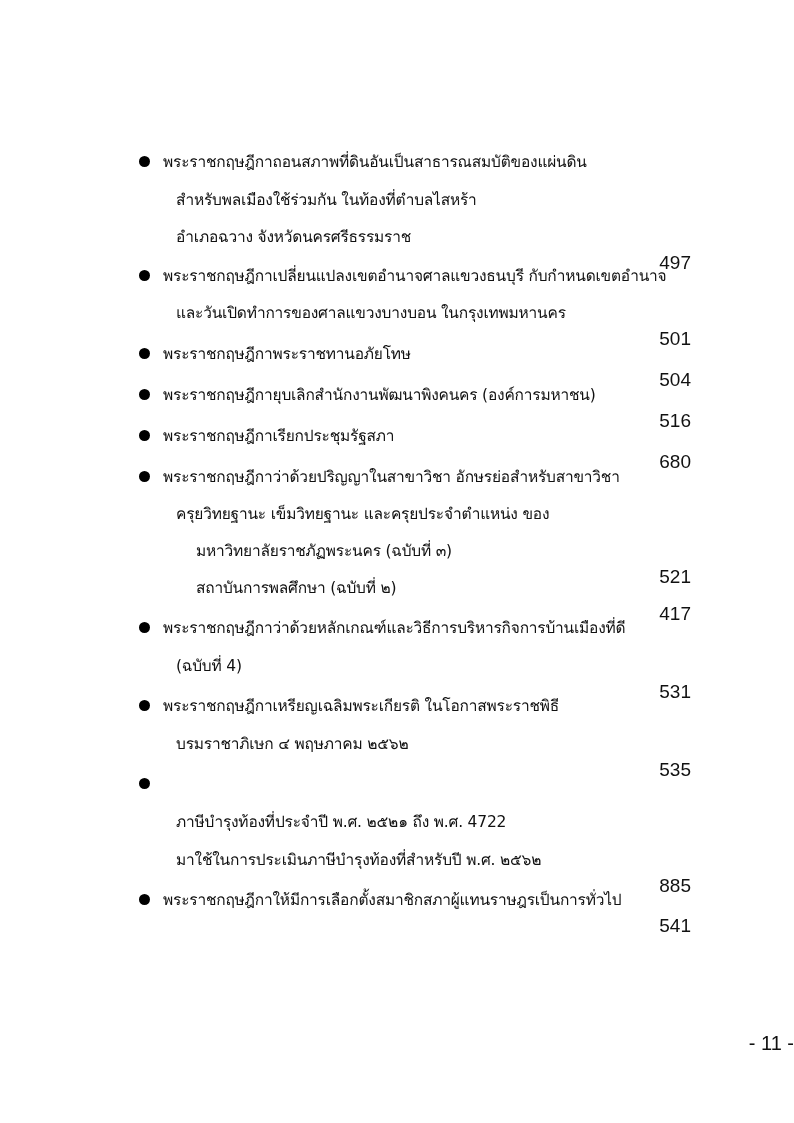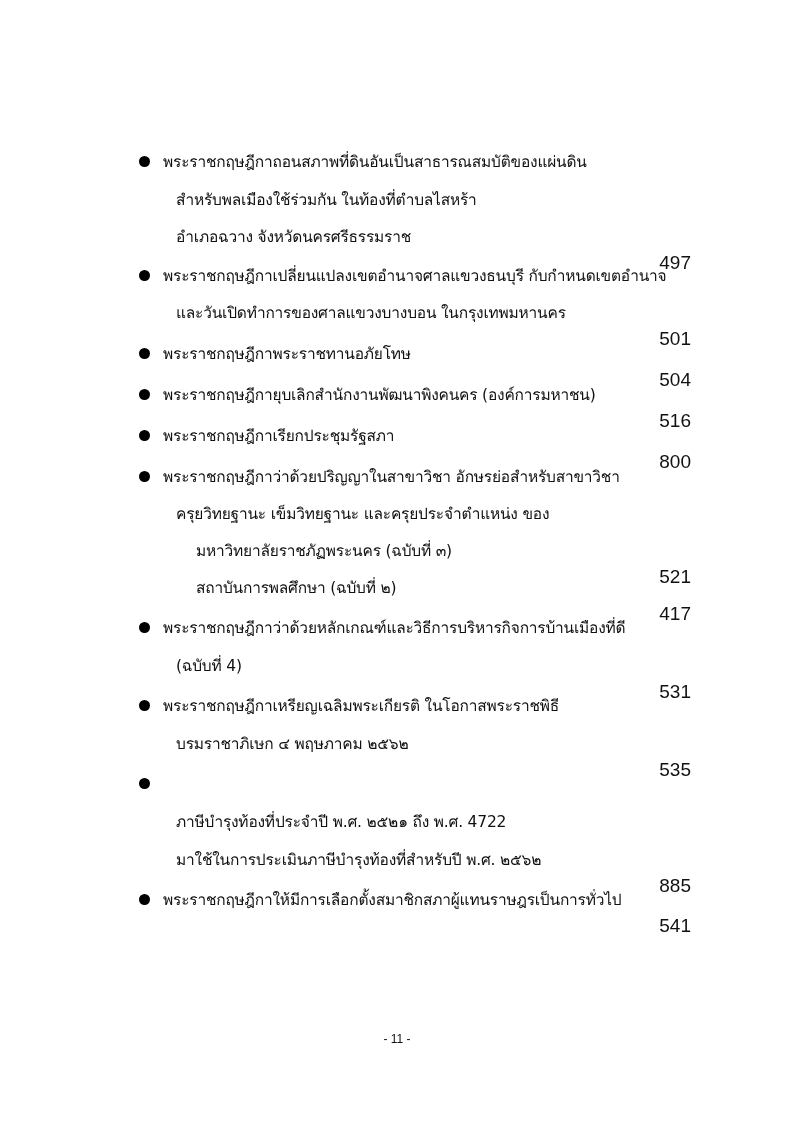--- a/index.html
+++ b/index.html
@@ -3,22 +3,22 @@
 <meta charset="utf-8">
 <style>
   html, body { margin: 0; padding: 0; background: #ffffff; }
   body { width: 794px; height: 1123px; position: relative; overflow: hidden;
          font-family: "DejaVu Sans", sans-serif; color: #111; }
   .page { position: absolute; left: 0; top: 0; width: 794px; height: 1123px; }
   .line { position: absolute; left: 0; width: 794px; height: 28px; font-size: 15.5px; line-height: 28px; white-space: nowrap; }
   .bullet { position: absolute; left: 139px; top: 8px; width: 11px; height: 11px; border-radius: 50%; background: #000; }
   .txt { position: absolute; top: 0; letter-spacing: -0.2px; }
   .pg { position: absolute; right: 103px; top: 0; text-align: right; font-family: "Liberation Sans", sans-serif; font-size: 19px; margin-top: 26px; }
-  .footer { position: absolute; top: 1032px; left: 0; width: 794px; text-align: center;
-            font-family: "Liberation Sans", sans-serif; font-size: 12px; }
+  .footer { position: absolute; top: 1032px; left: 0; width: 794px; text-align: right;
+            font-family: "Liberation Sans", sans-serif; font-size: 20px; }
 </style>
 </head>
 <body>
 
 <div class="page">
 
   <div class="line" style="top:148px">
     <span class="bullet"></span>
     <span class="txt" style="left:163px">พระราชกฤษฎีกาถอนสภาพที่ดินอันเป็นสาธารณสมบัติของแผ่นดิน</span>
   </div>
@@ -47,21 +47,21 @@
 
   <div class="line" style="top:381px">
     <span class="bullet"></span>
     <span class="txt" style="left:163px">พระราชกฤษฎีกายุบเลิกสำนักงานพัฒนาพิงคนคร (องค์การมหาชน)</span>
     <span class="pg">516</span>
   </div>
 
   <div class="line" style="top:422px">
     <span class="bullet"></span>
     <span class="txt" style="left:163px">พระราชกฤษฎีกาเรียกประชุมรัฐสภา</span>
-    <span class="pg">800</span>
+    <span class="pg">680</span>
   </div>
 
   <div class="line" style="top:463px">
     <span class="bullet"></span>
     <span class="txt" style="left:163px">พระราชกฤษฎีกาว่าด้วยปริญญาในสาขาวิชา อักษรย่อสำหรับสาขาวิชา</span>
   </div>
   <div class="line" style="top:500px">
     <span class="txt" style="left:176px">ครุยวิทยฐานะ เข็มวิทยฐานะ และครุยประจำตำแหน่ง ของ</span>
   </div>
   <div class="line" style="top:537px">

